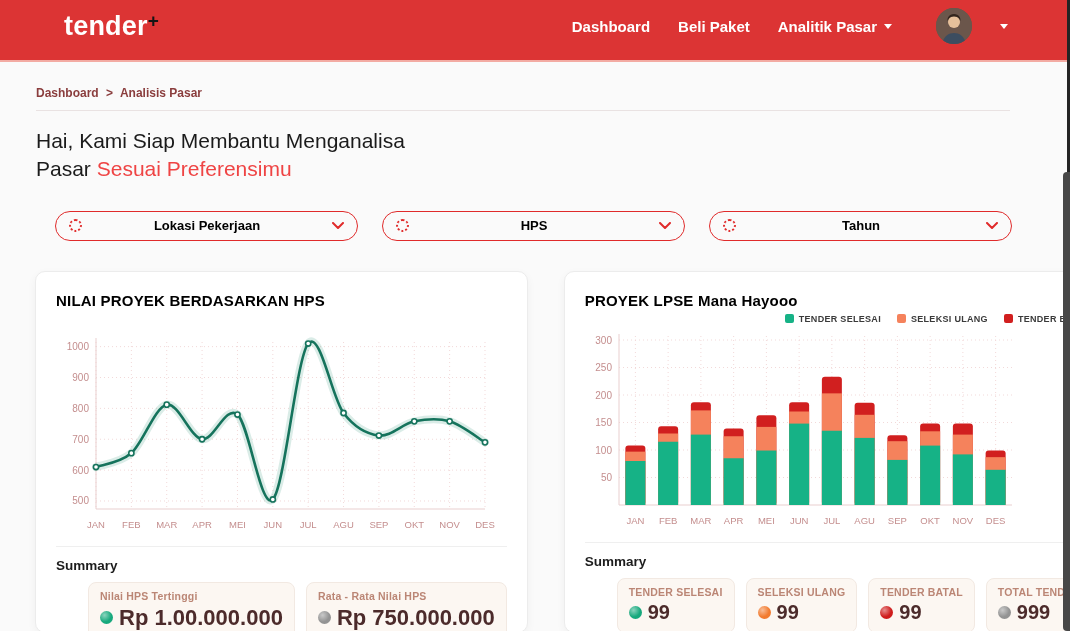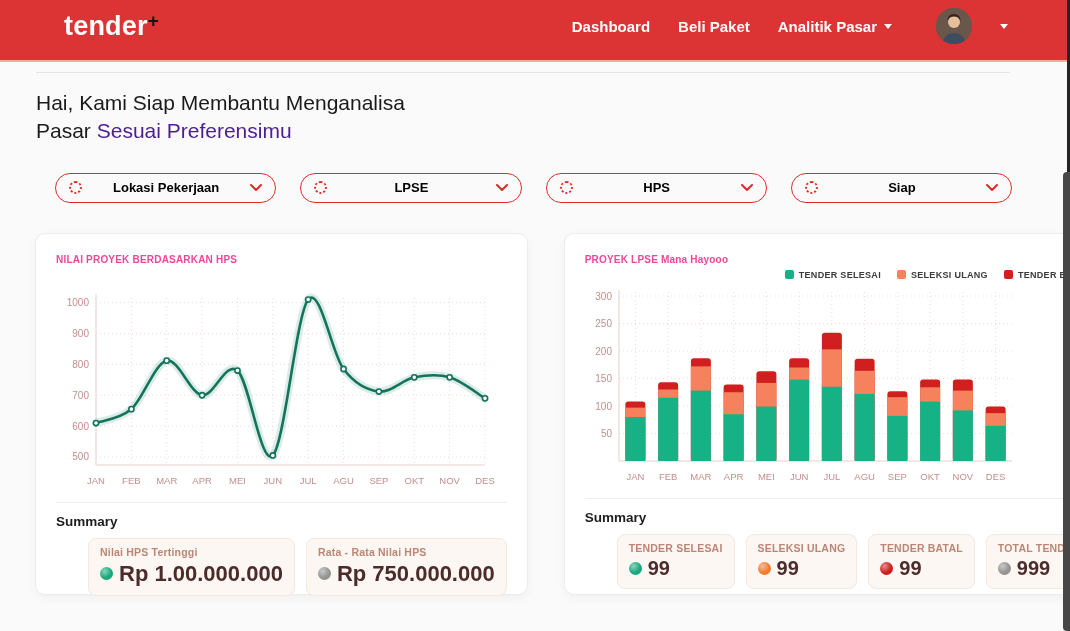--- a/index.html
+++ b/index.html
@@ -20,37 +20,37 @@
   .nav-link{ color:#fff; font-size:15px; font-weight:bold; cursor:pointer; display:flex; align-items:center; gap:7px; }
   .caret{ width:0; height:0; border-left:4.5px solid transparent; border-right:4.5px solid transparent; border-top:5.5px solid #fff; display:inline-block; }
   .avatar{ width:36px; height:36px; border-radius:50%; overflow:hidden; margin-left:16px; cursor:pointer; background:#6b564b; }
   .avatar svg{ display:block; }
   
   .main{ padding:0 40px 0 35px; }
   .breadcrumb{ margin:24px 0 0 1px; font-size:12px; font-weight:bold; color:#8a3d3d; }
   .breadcrumb .sep{ margin:0 4px; }
   .rule{ border:none; border-top:1px solid #e9e2e2; margin:10px 20px 0 1px; }
   h1{ margin:16px 0 0 1px; font-size:21px; font-weight:normal; color:#1b1b1b; line-height:1.35; }
-  h1 .accent{ color:#4c1d95; }
+  h1 .accent{ color:#ef4444; }
   
   .filters{ display:flex; gap:24px; margin:27px 18px 0 20px; }
   .pill{
     flex:1; height:30px; border:1.6px solid #e02b2b; border-radius:16px; background:transparent;
     color:#000000; font-family:inherit; font-size:13px; font-weight:bold;
     display:flex; align-items:center; justify-content:space-between; padding:0 13px; cursor:pointer;
   }
   .dotted-circle{ width:13px; height:13px; border:2px dotted #e02b2b; border-radius:50%; flex:0 0 auto; }
   .pill svg{ flex:0 0 auto; }
   
   .cards{ display:flex; gap:36px; margin-top:30px; }
   .card{
     flex:1; background:#fff; border:1px solid #ececec; border-radius:10px;
     box-shadow:0 3px 10px rgba(0,0,0,.045); padding:20px 20px 15px; height:362px;
   }
-  .card-title{ font-size:10px; font-weight:bold; color:#ec4899; letter-spacing:.2px; }
+  .card-title{ font-size:15px; font-weight:bold; color:#000000; letter-spacing:.2px; }
   .legend{ display:flex; justify-content:flex-end; gap:16px; margin:5px 2px 1px; }
   .legend-item{ display:flex; align-items:center; gap:5px; font-size:9px; font-weight:bold; color:#3a3a3a; letter-spacing:.3px; }
   .legend-swatch{ width:9px; height:9px; border-radius:2px; }
   .chart{ display:block; }
   .chart-left{ margin-top:21px; }
   .chart-right{ margin-top:2px; }
   .divider{ border-top:1px solid #efefef; margin:11px 0 0; }
   .summary-title{ font-size:13.5px; font-weight:bold; color:#1d1d1d; margin:11px 0 9px; }
   .summary-row{ display:flex; gap:11px;padding-left:32px; }
   .mini-card{
@@ -90,52 +90,50 @@
         <circle cx="18" cy="14" r="6" fill="#e6c09b"></circle>
         <path d="M18 6c-5 0-7 4-6.4 7 1-3 3-4.4 6.4-4.4s5.4 1.4 6.4 4.4C25 10 23 6 18 6z" fill="#33251d"></path>
         <path d="M6 36c1.5-8 7-11 12-11s10.5 3 12 11z" fill="#3c4d60"></path>
       </svg>
     </div>
     <span class="caret"></span>
   </nav>
 </header>
 
 <main class="main">
+  <div class="breadcrumb">
+    <span>Dashboard</span>
+    <span class="sep">&gt;</span>
+    <span>Analisis Pasar</span>
+  </div>
   <hr class="rule">
   <h1>
     <span>Hai, Kami Siap Membantu Menganalisa</span><br>
     <span>Pasar</span>
     <span class="accent">Sesuai Preferensimu</span>
   </h1>
 
   <div class="filters" id="filters">
       <button class="pill">
         <span class="dotted-circle"></span>
         <span class="pill-label">Lokasi Pekerjaan</span>
         <svg width="12" height="7" viewBox="0 0 12 7">
           <polyline points="1,1 6,6 11,1" fill="none" stroke="#e02b2b" stroke-width="2" stroke-linecap="round" stroke-linejoin="round"></polyline>
         </svg>
       </button>
       <button class="pill">
         <span class="dotted-circle"></span>
-        <span class="pill-label">LPSE</span>
+        <span class="pill-label">HPS</span>
         <svg width="12" height="7" viewBox="0 0 12 7">
           <polyline points="1,1 6,6 11,1" fill="none" stroke="#e02b2b" stroke-width="2" stroke-linecap="round" stroke-linejoin="round"></polyline>
         </svg>
       </button>
       <button class="pill">
         <span class="dotted-circle"></span>
-        <span class="pill-label">HPS</span>
-        <svg width="12" height="7" viewBox="0 0 12 7">
-          <polyline points="1,1 6,6 11,1" fill="none" stroke="#e02b2b" stroke-width="2" stroke-linecap="round" stroke-linejoin="round"></polyline>
-        </svg>
-      </button>
-      <button class="pill">
-        <span class="dotted-circle"></span>
-        <span class="pill-label">Siap</span>
+        <span class="pill-label">Tahun</span>
         <svg width="12" height="7" viewBox="0 0 12 7">
           <polyline points="1,1 6,6 11,1" fill="none" stroke="#e02b2b" stroke-width="2" stroke-linecap="round" stroke-linejoin="round"></polyline>
         </svg>
       </button>
     </div>
 
   <div class="cards">
     <section class="card card-left">
       <div class="card-title">NILAI PROYEK BERDASARKAN HPS</div>
       <svg id="lineChart" class="chart chart-left" width="439" height="205" viewBox="0 0 439 205">

